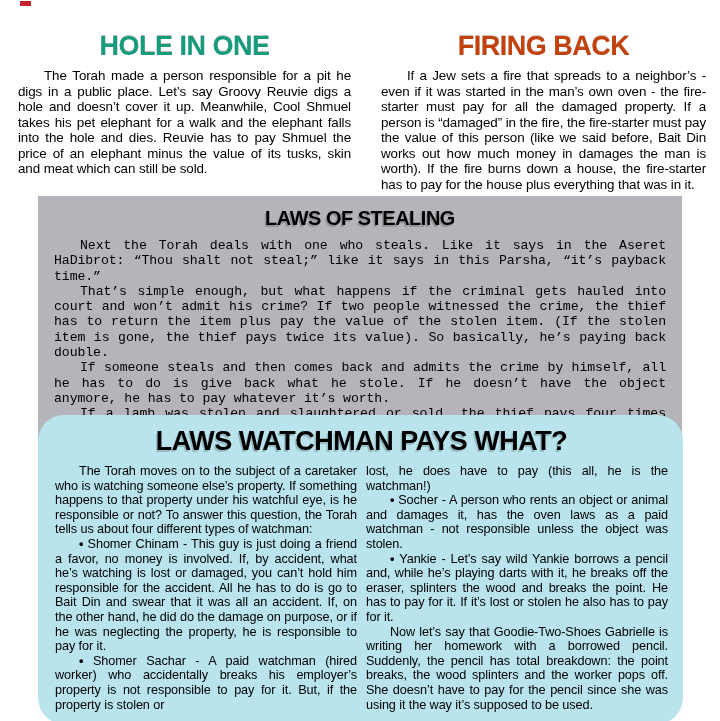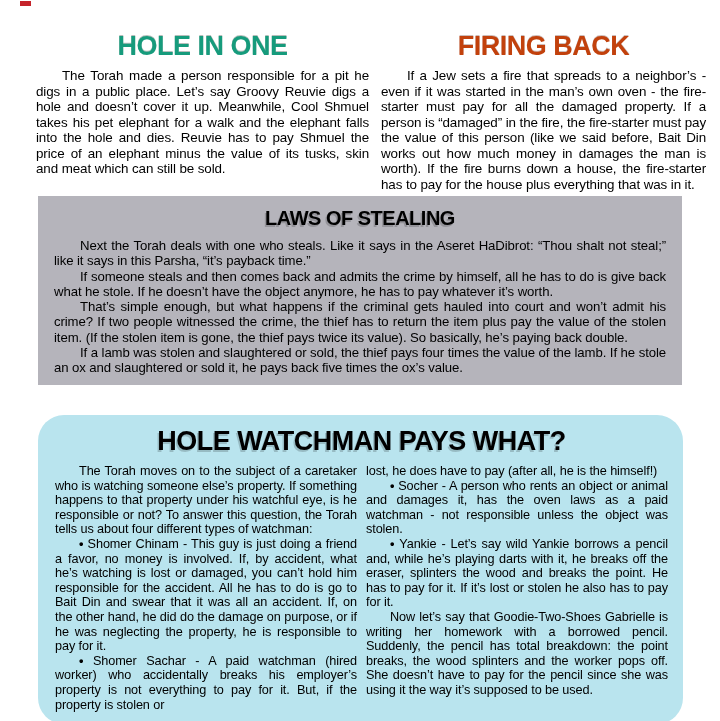--- a/index.html
+++ b/index.html
@@ -5,21 +5,21 @@
   html,body{margin:0;padding:0;background:#ffffff;}
   .page{
     position:relative;width:720px;height:721px;background:#ffffff;
     font-family:"Liberation Sans",sans-serif;color:#000;overflow:hidden;
   }
   .corner-mark{
     position:absolute;left:20px;top:1px;width:11px;height:5px;background:#c5232b;
   }
   
   .top-article{position:absolute;top:33px;}
-  .top-article.hole{left:28px;width:349px;}
+  .top-article.hole{left:10px;width:349px;}
   .top-article.firing{left:373px;width:341px;}
   h1.sec-title{
     margin:0 0 7px 0;text-align:center;
     font-size:27px;line-height:27px;font-weight:bold;letter-spacing:-0.5px;
   }
   h1.green{color:#169b7c;text-shadow:0 -1.5px 0 rgba(50,70,60,0.35);}
   h1.red{color:#c2410c;text-shadow:0 -1.5px 0 rgba(90,40,30,0.30);}
   p.body{
     margin:8px;font-size:13.4px;line-height:15.5px;text-align:justify;letter-spacing:-0.1px;
   }
@@ -28,21 +28,21 @@
   .gray-box{
     position:absolute;left:38px;top:196px;width:644px;box-sizing:border-box;
     background:#b5b4bb;padding:5px 16px 9px 16px;
   }
   h2.box-title{
     margin:2px 0 5px 0;text-align:center;color:#000;
     font-size:20px;line-height:30px;font-weight:bold;letter-spacing:-0.5px;
     text-shadow:-1.5px 1.5px 0 rgba(0,0,0,0.18);
   }
   .gray-box p{
-    margin:0;font-size:13.2px;line-height:15.3px;text-align:justify;letter-spacing:-0.1px;
+    margin:0;font-size:13.2px;line-height:15.3px;text-align:justify;letter-spacing:-0.1px;font-family:Liberation Mono, monospace;
   }
   
   .blue-box{
     position:absolute;left:38px;top:415px;width:645px;box-sizing:border-box;
     background:#b9e4ee;border-radius:26px;padding:11px 15px 12px 17px;
   }
   .blue-box h2.box-title{margin:0 0 8px 0;font-size:27px;}
   .cols{display:flex;gap:9px;}
   .col{flex:1;font-size:12.7px;line-height:14.6px;text-align:justify;letter-spacing:-0.1px;}
   .col p{margin:0;}
@@ -63,35 +63,35 @@
   </article>
 
   <article class="top-article firing">
     <h1 class="sec-title red">FIRING BACK</h1>
     <p class="body indent">If a Jew sets a fire that spreads to a neighbor’s - even if it was started in the man’s own oven - the fire-starter must pay for all the damaged property. If a person is “damaged” in the fire, the fire-starter must pay the value of this person (like we said before, Bait Din works out how much money in damages the man is worth). If the fire burns down a house, the fire-starter has to pay for the house plus everything that was in it.</p>
   </article>
 
   <section class="gray-box">
     <h2 class="box-title">LAWS OF STEALING</h2>
     <p class="indent">Next the Torah deals with one who steals. Like it says in the Aseret HaDibrot: “Thou shalt not steal;” like it says in this Parsha, “it’s payback time.”</p>
+    <p class="indent">That’s simple enough, but what happens if the criminal gets hauled into court and won’t admit his crime? If two people witnessed the crime, the thief has to return the item plus pay the value of the stolen item. (If the stolen item is gone, the thief pays twice its value). So basically, he’s paying back double.</p>
     <p class="indent">If someone steals and then comes back and admits the crime by himself, all he has to do is give back what he stole. If he doesn’t have the object anymore, he has to pay whatever it’s worth.</p>
-    <p class="indent">That’s simple enough, but what happens if the criminal gets hauled into court and won’t admit his crime? If two people witnessed the crime, the thief has to return the item plus pay the value of the stolen item. (If the stolen item is gone, the thief pays twice its value). So basically, he’s paying back double.</p>
     <p class="indent">If a lamb was stolen and slaughtered or sold, the thief pays four times the value of the lamb. If he stole an ox and slaughtered or sold it, he pays back five times the ox’s value.</p>
   </section>
 
   <section class="blue-box">
-    <h2 class="box-title">HOLE WATCHMAN PAYS WHAT?</h2>
+    <h2 class="box-title">LAWS WATCHMAN PAYS WHAT?</h2>
     <div class="cols">
       <div class="col">
         <p class="indent">The Torah moves on to the subject of a caretaker who is watching someone else’s property. If something happens to that property under his watchful eye, is he responsible or not? To answer this question, the Torah tells us about four different types of watchman:</p>
         <p class="indent"><span class="dot">• </span><b>Shomer Chinam</b><span> - This guy is just doing a friend a favor, no money is involved. If, by accident, what he’s watching is lost or damaged, you can’t hold him responsible for the accident. All he has to do is go to Bait Din and swear that it was all an accident. If, on the other hand, he did do the damage on purpose, or if he was neglecting the property, he is responsible to pay for it.</span></p>
-        <p class="indent"><span class="dot">• </span><b>Shomer Sachar</b><span> - A paid watchman (hired worker) who accidentally breaks his employer’s property is not everything to pay for it. But, if the property is stolen or</span></p>
+        <p class="indent"><span class="dot">• </span><b>Shomer Sachar</b><span> - A paid watchman (hired worker) who accidentally breaks his employer’s property is not responsible to pay for it. But, if the property is stolen or</span></p>
       </div>
       <div class="col">
-        <p>lost, he does have to pay (after all, he is the himself!)</p>
+        <p>lost, he does have to pay (this all, he is the watchman!)</p>
         <p class="indent"><span class="dot">• </span><b>Socher</b><span> - A person who rents an object or animal and damages it, has the oven laws as a paid watchman - not responsible unless the object was stolen.</span></p>
         <p class="indent"><span class="dot">• </span><b>Yankie</b><span> - Let’s say wild Yankie borrows a pencil and, while he’s playing darts with it, he breaks off the eraser, splinters the wood and breaks the point. He has to pay for it. If it’s lost or stolen he also has to pay for it.</span></p>
         <p class="indent">Now let’s say that Goodie-Two-Shoes Gabrielle is writing her homework with a borrowed pencil. Suddenly, the pencil has total breakdown: the point breaks, the wood splinters and the worker pops off. She doesn’t have to pay for the pencil since she was using it the way it’s supposed to be used.</p>
       </div>
     </div>
   </section>
 
 </div>
 
 </body></html>

